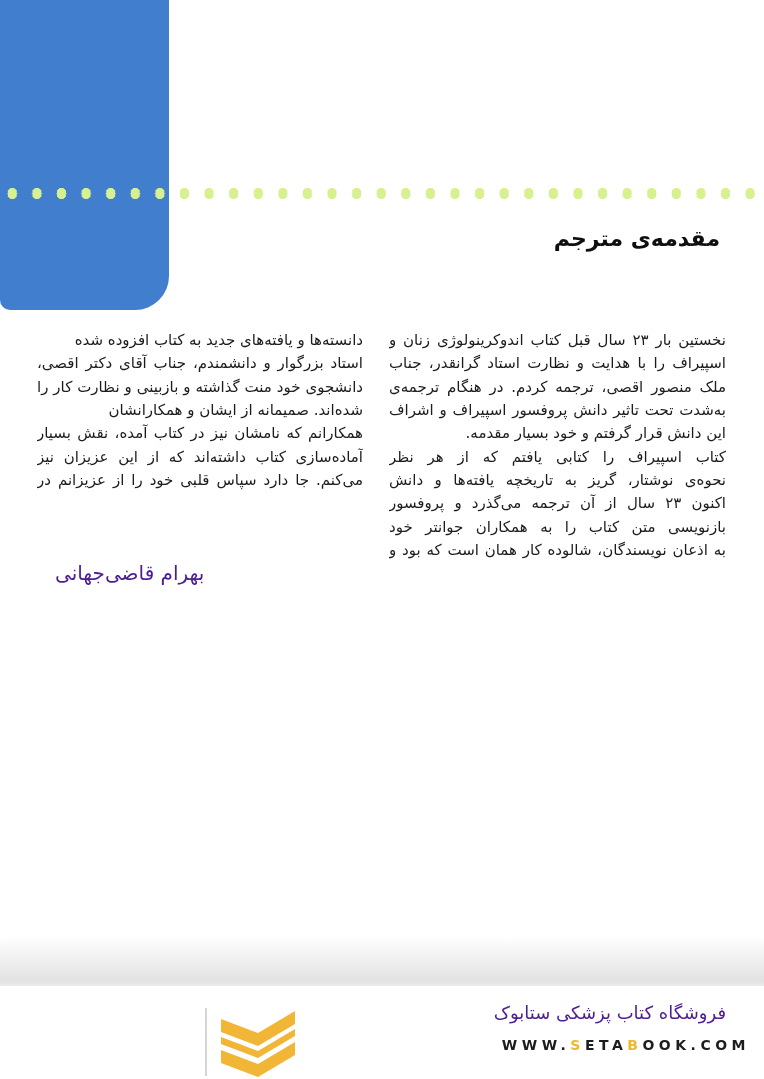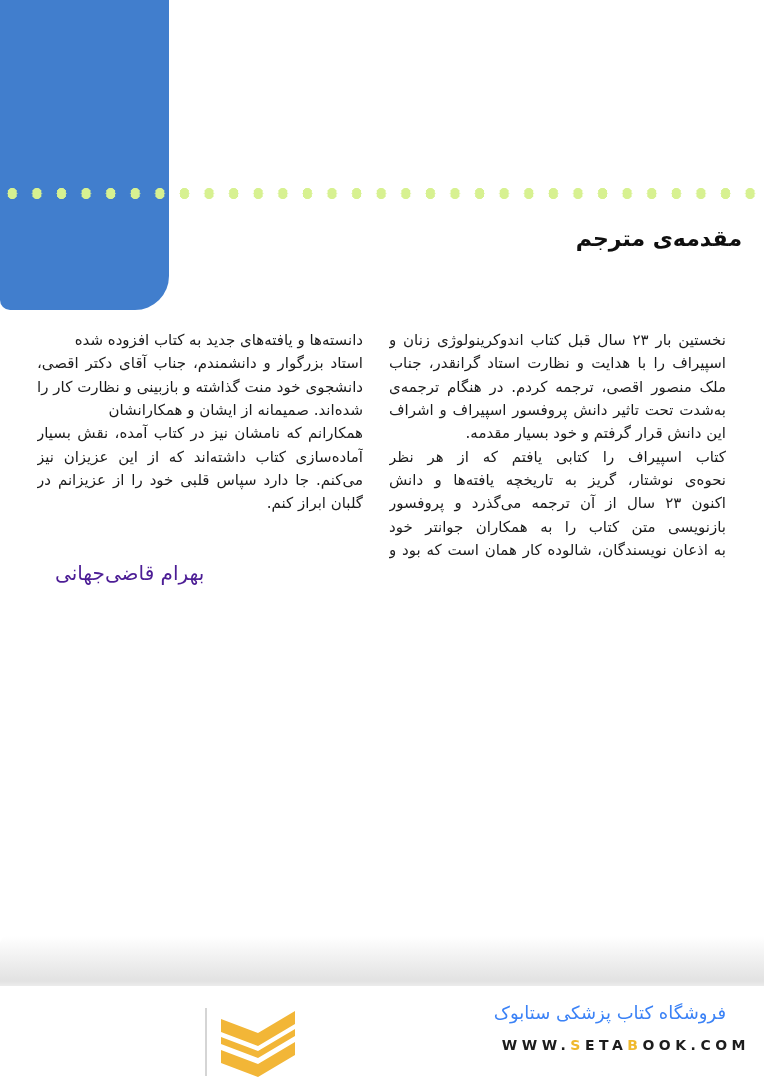--- a/index.html
+++ b/index.html
@@ -24,21 +24,21 @@
   .dots {
     position: absolute; left: 0; top: 187px;
     width: 764px; height: 13px;
     background-image: radial-gradient(5px 5.6px at 12.3px 6.5px, #d7f191 97%, rgba(215,241,145,0) 100%);
     background-size: 24.6px 13px;
     background-repeat: repeat-x;
     z-index: 2;
   }
 
   .heading {
-    position: absolute; top: 226px; right: 22px;
+    position: absolute; top: 226px; right: 44px;
     margin: 0;
     font-size: 22px; font-weight: bold;
     color: #0f0f0f;
     direction: rtl;
     z-index: 3;
   }
 
   .col {
     position: absolute; top: 329px;
     direction: rtl;
@@ -70,21 +70,21 @@
     position: absolute; left: 0; top: 936px;
     width: 764px; height: 50px;
     background: linear-gradient(to bottom, rgba(230,230,230,0) 0%, #e2e2e2 90%, #ececec 100%);
     border-top-left-radius: 8px;
   }
 
   .footer { position: absolute; left: 0; top: 986px; width: 764px; height: 93px; background: #ffffff; }
 
   .store-name {
     position: absolute; right: 38px; top: 16px;
-    font-size: 18px; color: #3b82f6;
+    font-size: 18px; color: #4c1d95;
     direction: rtl;
   }
   .site-url {
     position: absolute; right: 14px; top: 51px;
     font-size: 14px; font-weight: 600;
     letter-spacing: 4.5px;
     color: #1d1d1d;
     white-space: nowrap;
   }
   .site-url .accent { color: #f0b92d; }
@@ -127,21 +127,20 @@
     <div class="line fill">به اذعان نویسندگان، شالوده کار همان است که بود و فقط</div>
   </div>
 <div class="col col-left">
     <div class="line">دانسته‌ها و یافته‌های جدید به کتاب افزوده شده است.</div>
     <div class="line fill">استاد بزرگوار و دانشمندم، جناب آقای دکتر اقصی، باز هم بر</div>
     <div class="line fill">دانشجوی خود منت گذاشته و بازبینی و نظارت کار را متقبل</div>
     <div class="line">شده‌اند. صمیمانه از ایشان و همکارانشان سپاسگزارم.</div>
     <div class="line fill">همکارانم که نامشان نیز در کتاب آمده، نقش بسیار مهمی در</div>
     <div class="line fill">آماده‌سازی کتاب داشته‌اند که از این عزیزان نیز سپاسگزاری</div>
     <div class="line fill">می‌کنم. جا دارد سپاس قلبی خود را از عزیزانم در انتشارات</div>
-    <div class="line">گلبان ابراز کنم.</div>
   </div>
 
 <div class="signature">بهرام قاضی‌جهانی</div>
 
 <div class="footer-shadow"></div>
 
 <div class="footer">
   <div class="store-name">فروشگاه کتاب پزشکی ستابوک</div>
   <div class="site-url"><span>WWW.</span><span class="accent">S</span><span>ETA</span><span class="accent">B</span><span>OOK.COM</span></div>
 

